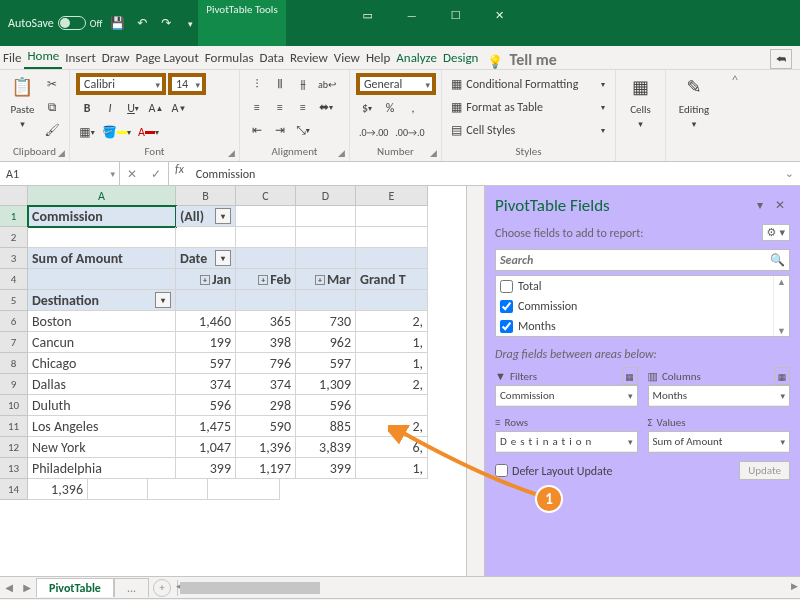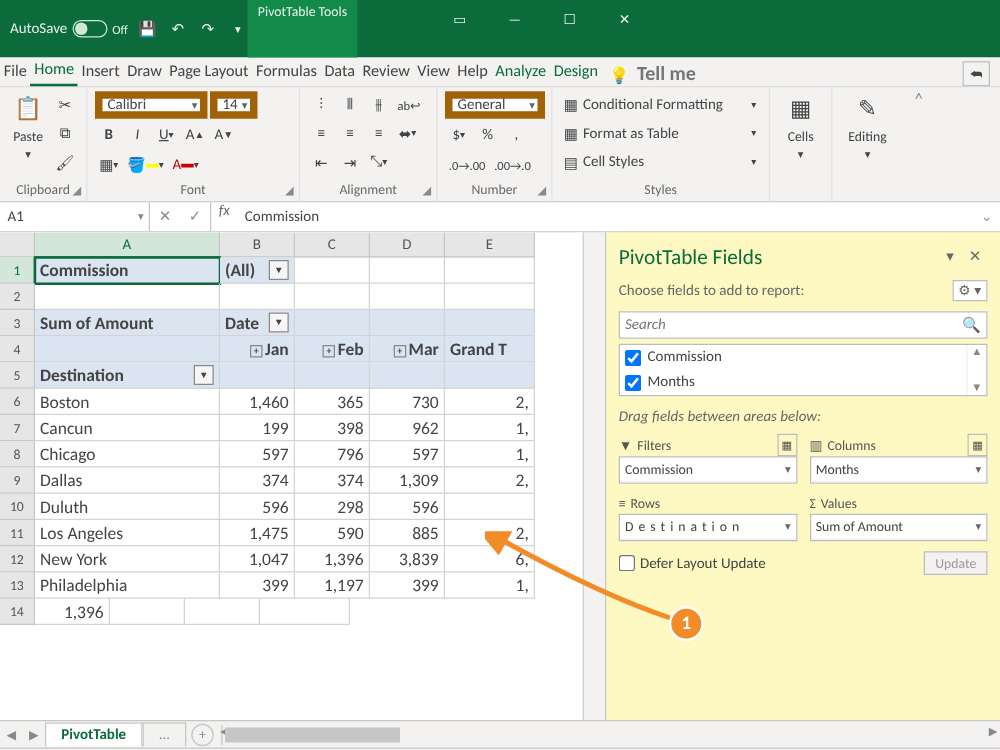--- a/index.html
+++ b/index.html
@@ -26,21 +26,21 @@
 .tabs .share { margin-left: auto; margin-right: 8px; width: 22px; height: 20px; border: 1px solid #bdbdbd; display: flex; align-items: center; justify-content: center; font-size: 11px; }
 
 
 .ribbon { height: 92px; background: #f3f2f1; border-bottom: 1px solid #c6c6c6; display: flex; }
 .group { border-right: 1px solid #e1e1e1; padding: 3px 6px 0; display: flex; flex-direction: column; }
 .group-body { flex: 1; display: flex; align-items: flex-start; gap: 2px; }
 .group-label { text-align: center; font-size: 11px; color: #6a6a6a; height: 16px; line-height: 14px; position: relative; }
 .group-label .launcher { position: absolute; right: -2px; bottom: 1px; font-size: 9px; color: #8a8a8a; }
 .btn-stack { display: flex; flex-direction: column; gap: 1px; }
 .rbtn { height: 22px; min-width: 22px; display: inline-flex; align-items: center; justify-content: center; border: 1px solid transparent; font-size: 12px; padding: 0 2px; }
-.select { height: 22px; border: 6px solid #a16207; background: #fff; font-size: 12px; padding: 0 14px 0 4px; position: relative; display: inline-flex; align-items: center; }
+.select { height: 22px; border: 4px solid #a16207; background: #fff; font-size: 12px; padding: 0 14px 0 4px; position: relative; display: inline-flex; align-items: center; }
 .select::after { content: "▾"; position: absolute; right: 2px; font-size: 9px; color: #666; }
 .big-btn { width: 44px; display: flex; flex-direction: column; align-items: center; font-size: 11px; gap: 2px; }
 .big-icon { width: 28px; height: 28px; display: flex; align-items: center; justify-content: center; font-size: 18px; }
 
 
 .fbar { height: 24px; border-bottom: 1px solid #c6c6c6; display: flex; align-items: stretch; background: #fff; }
 .name-box { width: 120px; border-right: 1px solid #c6c6c6; display: flex; align-items: center; padding: 0 6px; font-size: 12px; position: relative; }
 .name-box::after { content: "▾"; position: absolute; right: 4px; font-size: 9px; color: #888; }
 .fbar .btns { display: flex; align-items: center; border-right: 1px solid #c6c6c6; }
 .fbar .btns span { width: 24px; text-align: center; font-size: 12px; color: #888; }
@@ -67,28 +67,28 @@
 .cell.pivot-hdr { background: #dbe5f1; font-weight: 600; }
 .num { text-align: right; }
 .active-cell { outline: 2px solid #0b6b3a; outline-offset: -1px; }
 .plus { display: inline-block; width: 10px; height: 10px; border: 1px solid #888; font-size: 8px; line-height: 8px; text-align: center; margin-right: 2px; vertical-align: 1px; }
 .filter-btn { width: 16px; height: 16px; border: 1px solid #888; display: inline-flex; align-items: center; justify-content: center; font-size: 8px; background: #f6f6f6; vertical-align: middle; margin-left: 2px; float: right; margin-top: 2px; }
 
 
 .vscroll { width: 18px; border-left: 1px solid #c6c6c6; background: #f3f2f1; }
 
 
-.pane { width: 316px; border-left: 1px solid #c6c6c6; background: #fef9c3; display: flex; flex-direction: column; padding: 0 10px; font-size: 12px; }
+.pane { width: 316px; border-left: 1px solid #c6c6c6; background: #c4b5fd; display: flex; flex-direction: column; padding: 0 10px; font-size: 12px; }
 .pane-hdr { display: flex; align-items: center; height: 38px; }
 .pane-title { font-size: 17px; color: #0b6b3a; flex: 1; }
 .pane .icon-btn { width: 20px; text-align: center; color: #666; font-size: 12px; }
 .pane-sub { color: #666; margin-bottom: 8px; display: flex; align-items: center; }
 .gear { margin-left: auto; border: 1px solid #bdbdbd; padding: 1px 4px; background: #fff; display: flex; align-items: center; gap: 3px; font-size: 11px; }
 .search { display: flex; align-items: center; border: 1px solid #bdbdbd; height: 22px; padding: 0 4px; color: #888; background: #fff; }
-.search input { border: 0; flex: 1; outline: none; font-size: 12px; background: transparent; font-style: italic; color: #888; }
+.search input { border: 0; flex: 1; outline: none; font-size: 12px; background: transparent; font-style: italic; color: #888; font-weight: bold; }
 .field-list { border: 1px solid #bdbdbd; background: #fff; margin-top: 4px; }
 .field-row { display: flex; align-items: center; height: 20px; padding: 0 4px; gap: 5px; }
 .field-row input { width: 13px; height: 13px; }
 .list-scroll { width: 16px; border-left: 1px solid #eee; }
 .areas-label { color: #666; margin: 10px 0 6px; font-style: italic; }
 .areas { display: grid; grid-template-columns: 1fr 1fr; gap: 6px 10px; }
 .area-box { }
 .area-title { font-size: 11px; color: #555; display: flex; align-items: center; gap: 4px; height: 18px; }
 .area-list { border: 1px solid #bdbdbd; background: #fff; min-height: 22px; }
 .area-item { height: 20px; display: flex; align-items: center; padding: 0 4px; border-bottom: 1px solid #eee; font-size: 11px; }
@@ -447,20 +447,24 @@
       <span>Choose fields to add to report:</span>
       <span class="gear"><span>⚙</span>▾</span>
     </div>
     <div class="search">
       <input placeholder="Search" style="">
       <span>🔍</span>
     </div>
     <div class="field-list" style="display:flex;">
       <div style="flex:1;" id="field-rows">
           <div class="field-row">
+            <input type="checkbox" style="">
+            <span>Total</span>
+          </div>
+          <div class="field-row">
             <input type="checkbox" checked="" style="">
             <span>Commission</span>
           </div>
           <div class="field-row">
             <input type="checkbox" checked="" style="">
             <span>Months</span>
           </div>
         </div>
       <div class="list-scroll" style="display:flex;flex-direction:column;align-items:center;font-size:9px;color:#888;">
           <span>▲</span>

